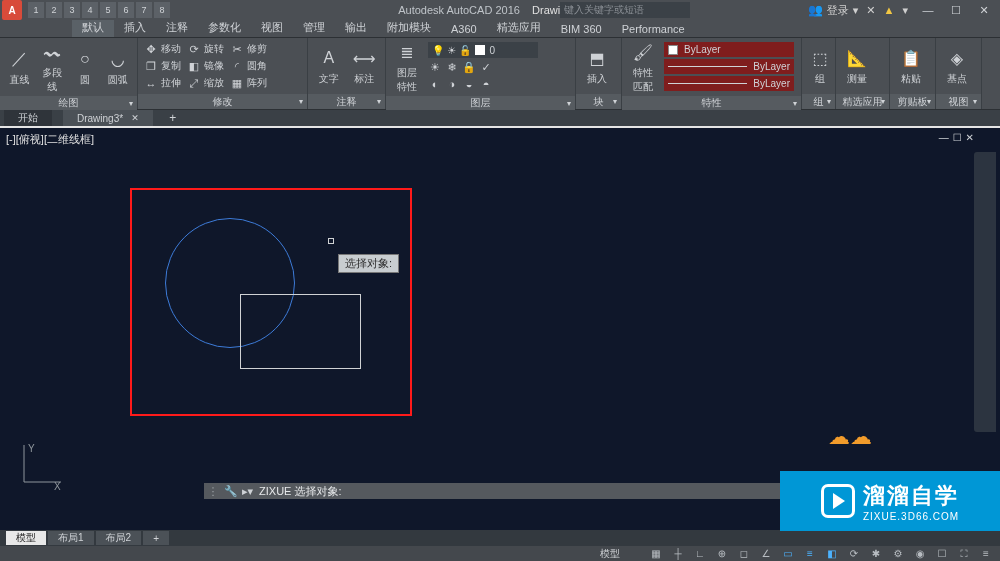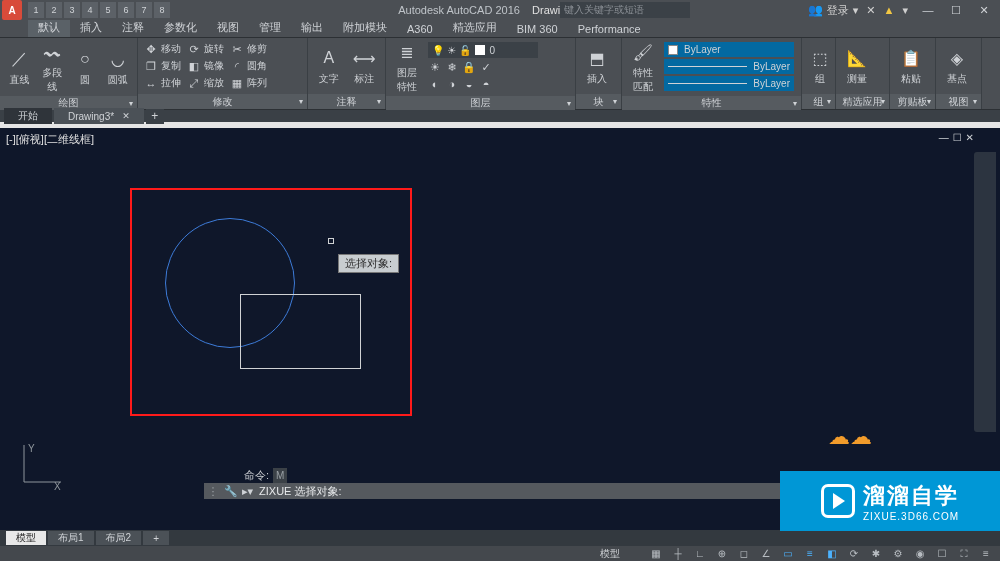--- a/index.html
+++ b/index.html
@@ -15,40 +15,40 @@
   .title-search { position: absolute; left: 560px; width: 130px; height: 16px; background: #3b4147; color: #8a8f95; font-size: 10px; padding: 0 4px; display: flex; align-items: center; }
   .title-right { position: absolute; right: 4px; display: flex; align-items: center; gap: 8px; }
   .login-area { display: flex; align-items: center; gap: 4px; color: #d0d0d0; font-size: 11px; }
   .people-icon { font-size: 12px; }
   .win-ctrl { display: flex; gap: 4px; }
   .win-btn { width: 24px; height: 16px; display: flex; align-items: center; justify-content: center; color: #cfd2d6; font-size: 11px; }
 
   
   .ribbon-tabs { height: 18px; background: #4b4f54; display: flex; align-items: end; padding-left: 28px; gap: 0; border-bottom: 1px solid #2c3034; }
   .ribbon-tab { padding: 2px 10px; font-size: 11px; color: #cfd2d6; cursor: pointer; }
-  .ribbon-tab.active { background: #5a6167; }
+  .ribbon-tab.active { background: #5a6167; margin-left: 44px; }
 
   
   .ribbon { height: 72px; background: #4b4f54; display: flex; border-bottom: 1px solid #2c3034; }
   .ribbon-panel { border-right: 1px solid #3a3f44; display: flex; flex-direction: column; position: relative; }
   .panel-body { flex: 1; display: flex; align-items: center; padding: 2px 6px; gap: 6px; }
   .panel-title { height: 15px; background: #565b60; display: flex; align-items: center; justify-content: center; font-size: 10px; color: #cfd2d6; position: relative; }
   .panel-title .dd { position: absolute; right: 4px; font-size: 8px; }
   .big-btn { display: flex; flex-direction: column; align-items: center; gap: 2px; width: 30px; }
   .big-btn .ic { width: 24px; height: 24px; display: flex; align-items: center; justify-content: center; font-size: 16px; color: #cfd2d6; }
   .big-btn .lbl { font-size: 10px; color: #cfd2d6; text-align: center; }
   .col { display: flex; flex-direction: column; gap: 1px; }
   .small-row { display: flex; align-items: center; gap: 3px; font-size: 10px; color: #cfd2d6; height: 16px; }
   .small-row .sic { width: 14px; height: 14px; display: flex; align-items: center; justify-content: center; font-size: 11px; }
   .layer-combo { width: 110px; height: 16px; background: #3b4147; color: #cfd2d6; font-size: 10px; display: flex; align-items: center; padding: 0 4px; }
-  .prop-combo { width: 130px; height: 15px; background: #0369a1; color: #cfd2d6; font-size: 10px; display: flex; align-items: center; padding: 0 4px; margin-bottom: 1px; }
+  .prop-combo { width: 130px; height: 15px; background: #7f1d1d; color: #cfd2d6; font-size: 10px; display: flex; align-items: center; padding: 0 4px; margin-bottom: 1px; }
   .prop-combo .line-sample { flex: 1; height: 1px; background: #cfd2d6; margin-right: 6px; }
 
   
-  .file-tabs { height: 18px; background: #3a4046; display: flex; align-items: center; padding-left: 4px; gap: 2px; border-bottom: 6px solid #e5e5e5; }
+  .file-tabs { height: 18px; background: #3a4046; display: flex; align-items: center; padding-left: 4px; gap: 11px; border-bottom: 2px solid #e5e5e5; }
   .file-tab { height: 16px; padding: 0 14px; background: #2f343a; color: #cfd2d6; font-size: 10px; display: flex; align-items: center; position: relative; }
   .file-tab.active { background: #4b5157; }
   .file-tab .cx { margin-left: 8px; font-size: 9px; }
   .plus-tab { width: 18px; height: 16px; background: #3a4046; color: #cfd2d6; display: flex; align-items: center; justify-content: center; font-size: 12px; }
 
   
   .canvas-wrap { position: absolute; top: 128px; left: 0; right: 0; bottom: 31px; background: #0f172a; }
   .view-label { position: absolute; top: 4px; left: 6px; color: #e0e0e0; font-size: 11px; }
   .view-ctrl { position: absolute; top: 4px; right: 26px; display: flex; gap: 4px; color: #cfd2d6; font-size: 10px; }
   .viewcube { position: absolute; right: 4px; top: 24px; width: 22px; height: 280px; background: rgba(70,76,82,0.55); border-radius: 3px 0 0 3px; }
@@ -388,21 +388,20 @@
   <svg class="ucs" width="50" height="50">
     <line x1="10" y1="40" x2="10" y2="3" stroke="#8f969c" stroke-width="1"></line>
     <line x1="10" y1="40" x2="47" y2="40" stroke="#8f969c" stroke-width="1"></line>
     <text x="14" y="10" fill="#8f969c" font-size="10">Y</text>
     <text x="40" y="48" fill="#8f969c" font-size="10">X</text>
   </svg>
 
   <div class="orange-cloud">☁☁</div>
 
   <div class="cmd-history">
-    <div><span>命令:</span><span class="muted-box">M</span></div>
   </div>
   <div class="cmd-bar">
     <span class="grip">⋮</span>
     <span class="wrench">🔧</span>
     <span class="arrow">▸▾</span>
     <span>ZIXUE 选择对象:</span>
   </div>
 </div>
 
 <div class="layout-tabs">

